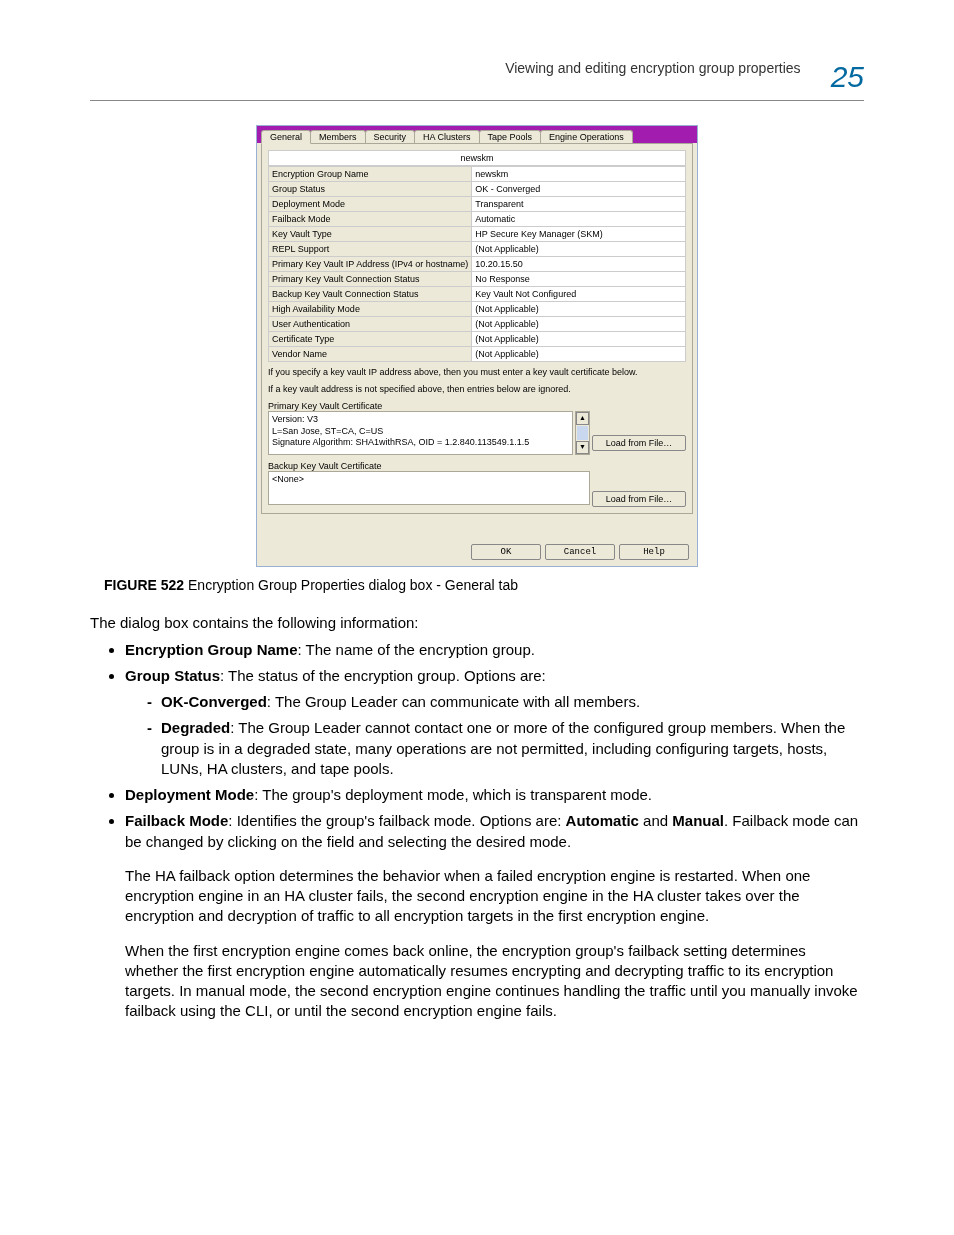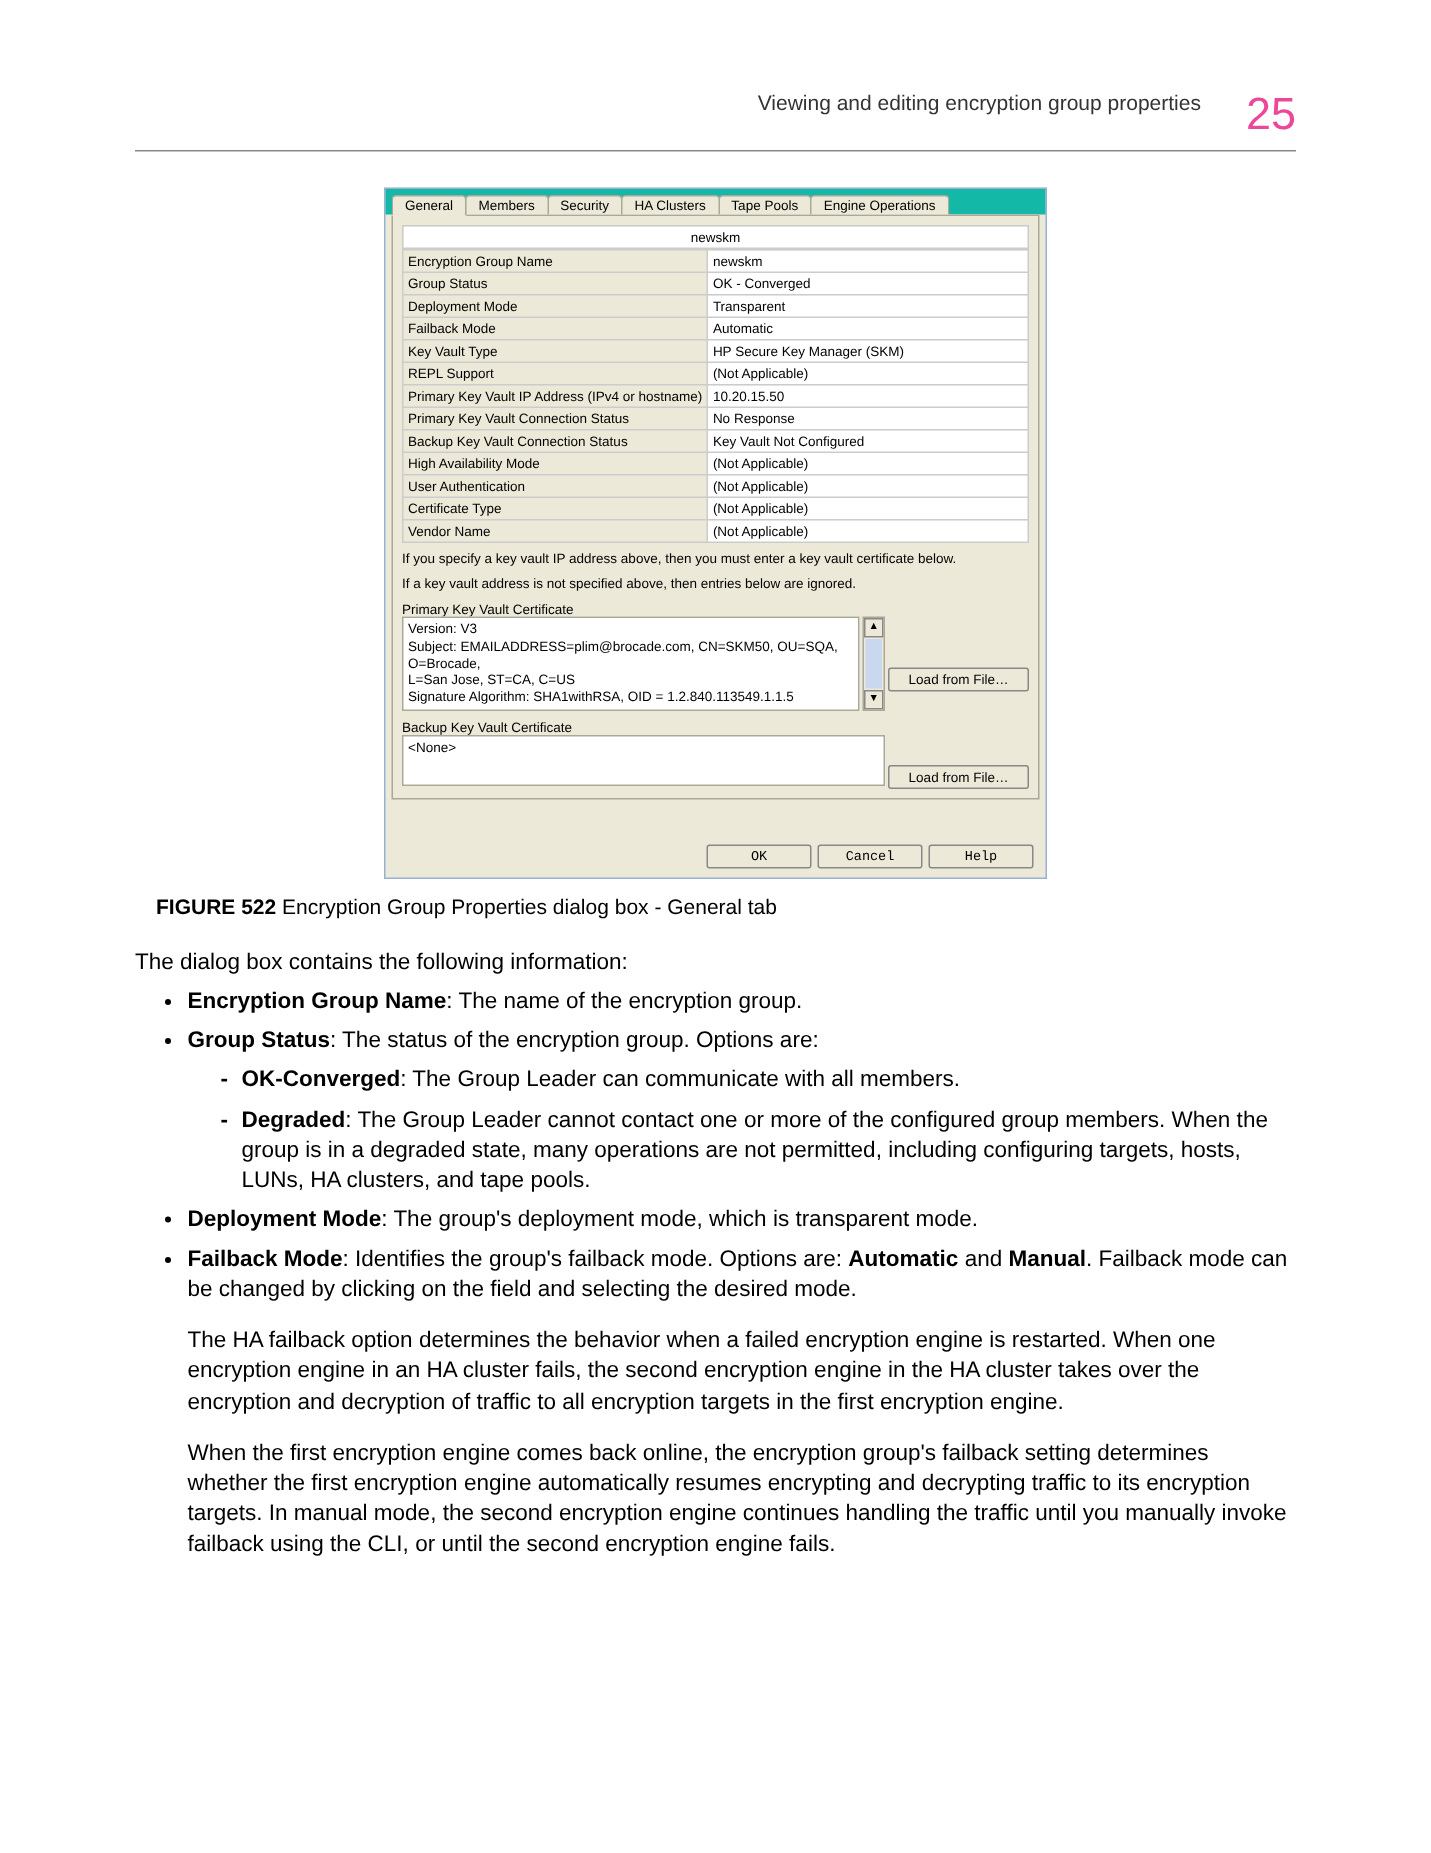--- a/index.html
+++ b/index.html
@@ -19,21 +19,22 @@
     justify-content: flex-end;
     align-items: flex-start;
     gap: 30px;
     font-size: 14px;
     color: #333;
     margin-bottom: 6px;
   }
   .header-num {
     font-size: 30px;
     font-weight: normal;
-    color: #ec4899;
+    color: #0369a1;
+    font-style: italic;
   }
   .hr {
     border-top: 1px solid #888;
     margin-bottom: 24px;
   }
 
   
   .dialog {
     width: 440px;
     margin: 0 auto 10px auto;
@@ -41,21 +42,21 @@
     background: #ece9d8;
     font-family: Tahoma, Arial, sans-serif;
     font-size: 9px;
     color: #000;
   }
   .tab-strip {
     display: flex;
     padding-top: 4px;
     padding-left: 4px;
     gap: 0;
-    background: #14b8a6;
+    background: #a21caf;
   }
   .tab {
     border: 1px solid #aca899;
     border-bottom: none;
     padding: 1px 8px;
     background: #ece9d8;
     position: relative;
     margin-right: -1px;
     border-radius: 3px 3px 0 0;
     font-size: 9px;
@@ -293,21 +294,20 @@
       </tbody>
         </table>
       <div class="note">If you specify a key vault IP address above, then you must enter a key vault certificate below.</div>
       <div class="note">If a key vault address is not specified above, then entries below are ignored.</div>
 
       <div class="cert-block">
         <div class="cert-label">Primary Key Vault Certificate</div>
         <div class="cert-row">
           <div class="cert-box">
             <div>Version: V3</div>
-            <div>Subject: EMAILADDRESS=plim@brocade.com, CN=SKM50, OU=SQA, O=Brocade,</div>
             <div>L=San Jose, ST=CA, C=US</div>
             <div>Signature Algorithm: SHA1withRSA, OID = 1.2.840.113549.1.1.5</div>
           </div>
           <div class="cert-scroll">
             <div class="arrow">▲</div>
             <div class="thumb"></div>
             <div class="arrow">▼</div>
           </div>
           <div class="btn" style="align-self:center">Load from File…</div>
         </div>

